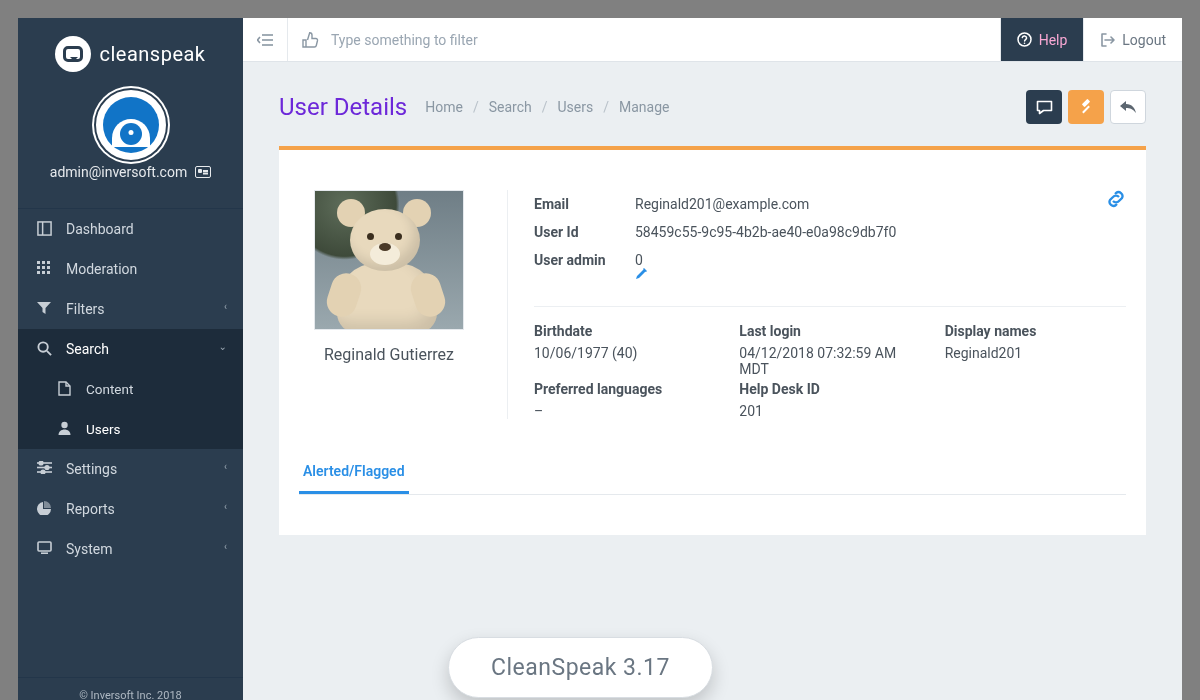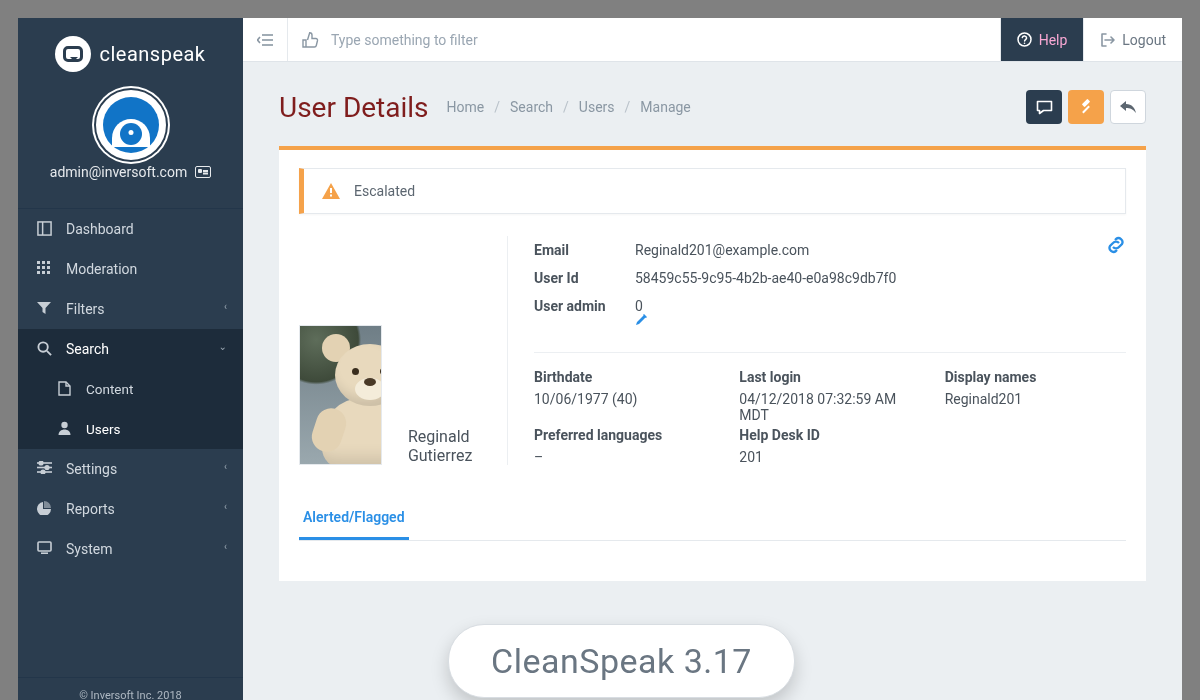--- a/index.html
+++ b/index.html
@@ -35,34 +35,34 @@
   .topbar{height:44px;background:#fff;border-bottom:1px solid #dfe4e9;display:flex;}
   .tb-seg{height:100%;display:flex;align-items:center;border-right:1px solid #e5e9ed;padding:0 14px;color:#8a97a3}
   .tb-seg.toggle{cursor:pointer}
   .tb-filter{flex:1;display:flex;align-items:center;gap:12px;padding:0 14px;color:#9aa6b2}
   .tb-filter input{border:none;outline:none;font-size:14px;flex:1;color:#555}
   .tb-filter input::placeholder{color:#9aa6b2}
   .tb-btn{height:100%;padding:0 16px;display:flex;align-items:center;gap:7px;font-size:14px;border-left:1px solid #e5e9ed;cursor:pointer;color:#6a7682}
   .tb-btn.help{background:#2b3d4f;color:#f9a8d4}
   
   .page-head{display:flex;align-items:center;padding:28px 36px 22px;gap:18px}
-  .page-title{font-size:28px;font-weight:400;color:#7f1d1d}
+  .page-title{font-size:24px;font-weight:400;color:#6d28d9}
   .crumbs{color:#8a97a3;font-size:14px;display:flex;gap:10px}
   .crumbs span.sep{color:#b9c2ca}
   .head-actions{margin-left:auto;display:flex;gap:6px}
   .act-btn{width:36px;height:34px;border-radius:4px;display:flex;align-items:center;justify-content:center;color:#fff;cursor:pointer;font-size:15px}
   .act-btn.dark{background:#2b3d4f}
   .act-btn.orange{background:#f5a24a}
   .act-btn.light{background:#fff;border:1px solid #cfd6dd;color:#5c6670}
   
   .content{margin:0 36px;background:#fff;border-top:4px solid #f5a24a;padding:18px 20px 40px;position:relative}
   .alert{border:1px solid #e5e9ed;border-left:5px solid #f5a24a;padding:14px 18px;display:flex;align-items:center;gap:14px;color:#5c6670;font-size:14px;box-shadow:0 1px 2px rgba(0,0,0,.04)}
   .alert .tri{color:#f5a24a;font-size:17px}
   .detail{display:flex;gap:28px;margin-top:22px}
-  .lefty{width:180px;display:flex;flex-direction:row;align-items:flex-end;gap:26px}
+  .lefty{width:180px;display:flex;flex-direction:column;align-items:center;gap:15px}
   .photo{width:150px;height:140px;background:linear-gradient(135deg,#cdb89a 0%,#e7dcc9 40%,#d7c7ac 70%,#b9a482 100%);border:1px solid #e5e9ed;position:relative;overflow:hidden}
   .bear{position:absolute;inset:0}
   .bear .head{position:absolute;width:70px;height:62px;border-radius:50%;background:#e8d9bd;left:35px;top:18px;box-shadow:inset -6px -8px 12px rgba(0,0,0,.12)}
   .bear .earL,.bear .earR{position:absolute;width:28px;height:28px;border-radius:50%;background:#e3d2b3;top:8px}
   .bear .earL{left:22px}.bear .earR{left:88px}
   .bear .snout{position:absolute;width:30px;height:22px;border-radius:50%;background:#f4ecda;left:55px;top:52px}
   .bear .nose{position:absolute;width:12px;height:8px;border-radius:50%;background:#4a3a28;left:64px;top:52px}
   .bear .eyeL,.bear .eyeR{position:absolute;width:7px;height:7px;border-radius:50%;background:#3a2e1e;top:42px}
   .bear .eyeL{left:52px}.bear .eyeR{left:80px}
   .bear .body{position:absolute;width:100px;height:70px;border-radius:40px 40px 20px 20px;background:#e8d9bd;left:22px;top:72px;box-shadow:inset -8px -10px 16px rgba(0,0,0,.12)}
@@ -75,21 +75,21 @@
   .kv{display:flex;gap:21px;font-size:14px;color:#4a535c;padding:6px 0}
   .kv .k{font-weight:700;width:80px}
   .kv .v{color:#4a535c}
   .edit-ic{color:#2a8fe6;margin-left:6px;cursor:pointer;font-size:13px}
   .hr{height:1px;background:#eceff2;margin:20px 0 16px}
   .grid3{display:grid;grid-template-columns:repeat(3,1fr);gap:4px 24px;font-size:14px;color:#4a535c}
   .grid3 .lab{font-weight:700;margin-bottom:6px}
   .tabs{margin-top:34px;border-bottom:1px solid #e5e9ed;display:flex}
   .tab{padding:10px 4px 12px;font-size:14px;color:#2a8fe6;font-weight:600;border-bottom:3px solid #2a8fe6;cursor:pointer}
   
-  .pill{position:absolute;left:430px;bottom:16px;background:#fff;border:1px solid #d8dde2;border-radius:36px;padding:16px 42px;font-size:34px;color:#6a7682;box-shadow:0 8px 18px rgba(0,0,0,.18);letter-spacing:0.5px}
+  .pill{position:absolute;left:430px;bottom:16px;background:#fff;border:1px solid #d8dde2;border-radius:36px;padding:16px 42px;font-size:23px;color:#6a7682;box-shadow:0 8px 18px rgba(0,0,0,.18);letter-spacing:0.5px}
   
   svg{display:block}
 </style>
 </head>
 <body>
 
 <div class="frame">
 
   <aside class="sidebar">
     <div class="logo-block">
@@ -278,30 +278,20 @@
         </div>
         <div class="act-btn light">
           <svg width="16" height="13" viewBox="0 0 16 13" fill="#5c6670">
               <path d="M6 0L0 5l6 5V7c4 0 7 1 10 5-1-5-4-9-10-9V0z"></path>
             </svg>
         </div>
       </div>
     </div>
 
     <div class="content">
-      <div class="alert">
-        <span class="tri">
-            <svg width="18" height="16" viewBox="0 0 18 16" fill="currentColor">
-              <path d="M9 0l9 16H0z"></path>
-              <rect x="8" y="5" width="2" height="5" fill="#fff"></rect>
-              <rect x="8" y="11.5" width="2" height="2" fill="#fff"></rect>
-            </svg>
-          </span>
-        <span>Escalated</span>
-      </div>
 
       <div class="detail">
         <div class="lefty">
           <div class="photo">
             <div class="bear">
                 <div class="bg"></div>
                 <div class="earL"></div>
                 <div class="earR"></div>
                 <div class="body"></div>
                 <div class="armL"></div>

